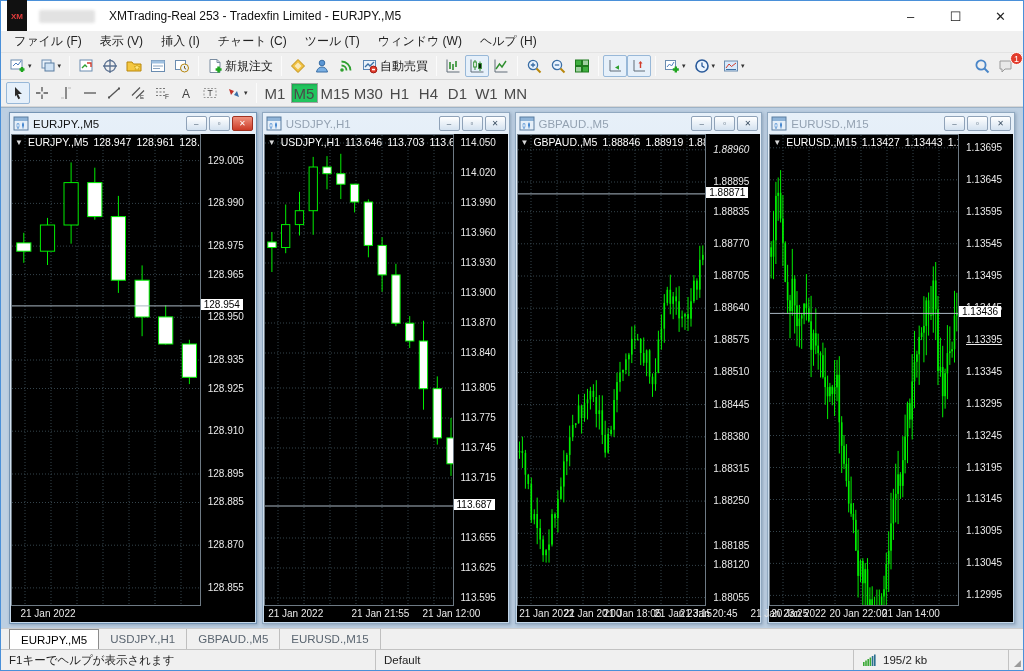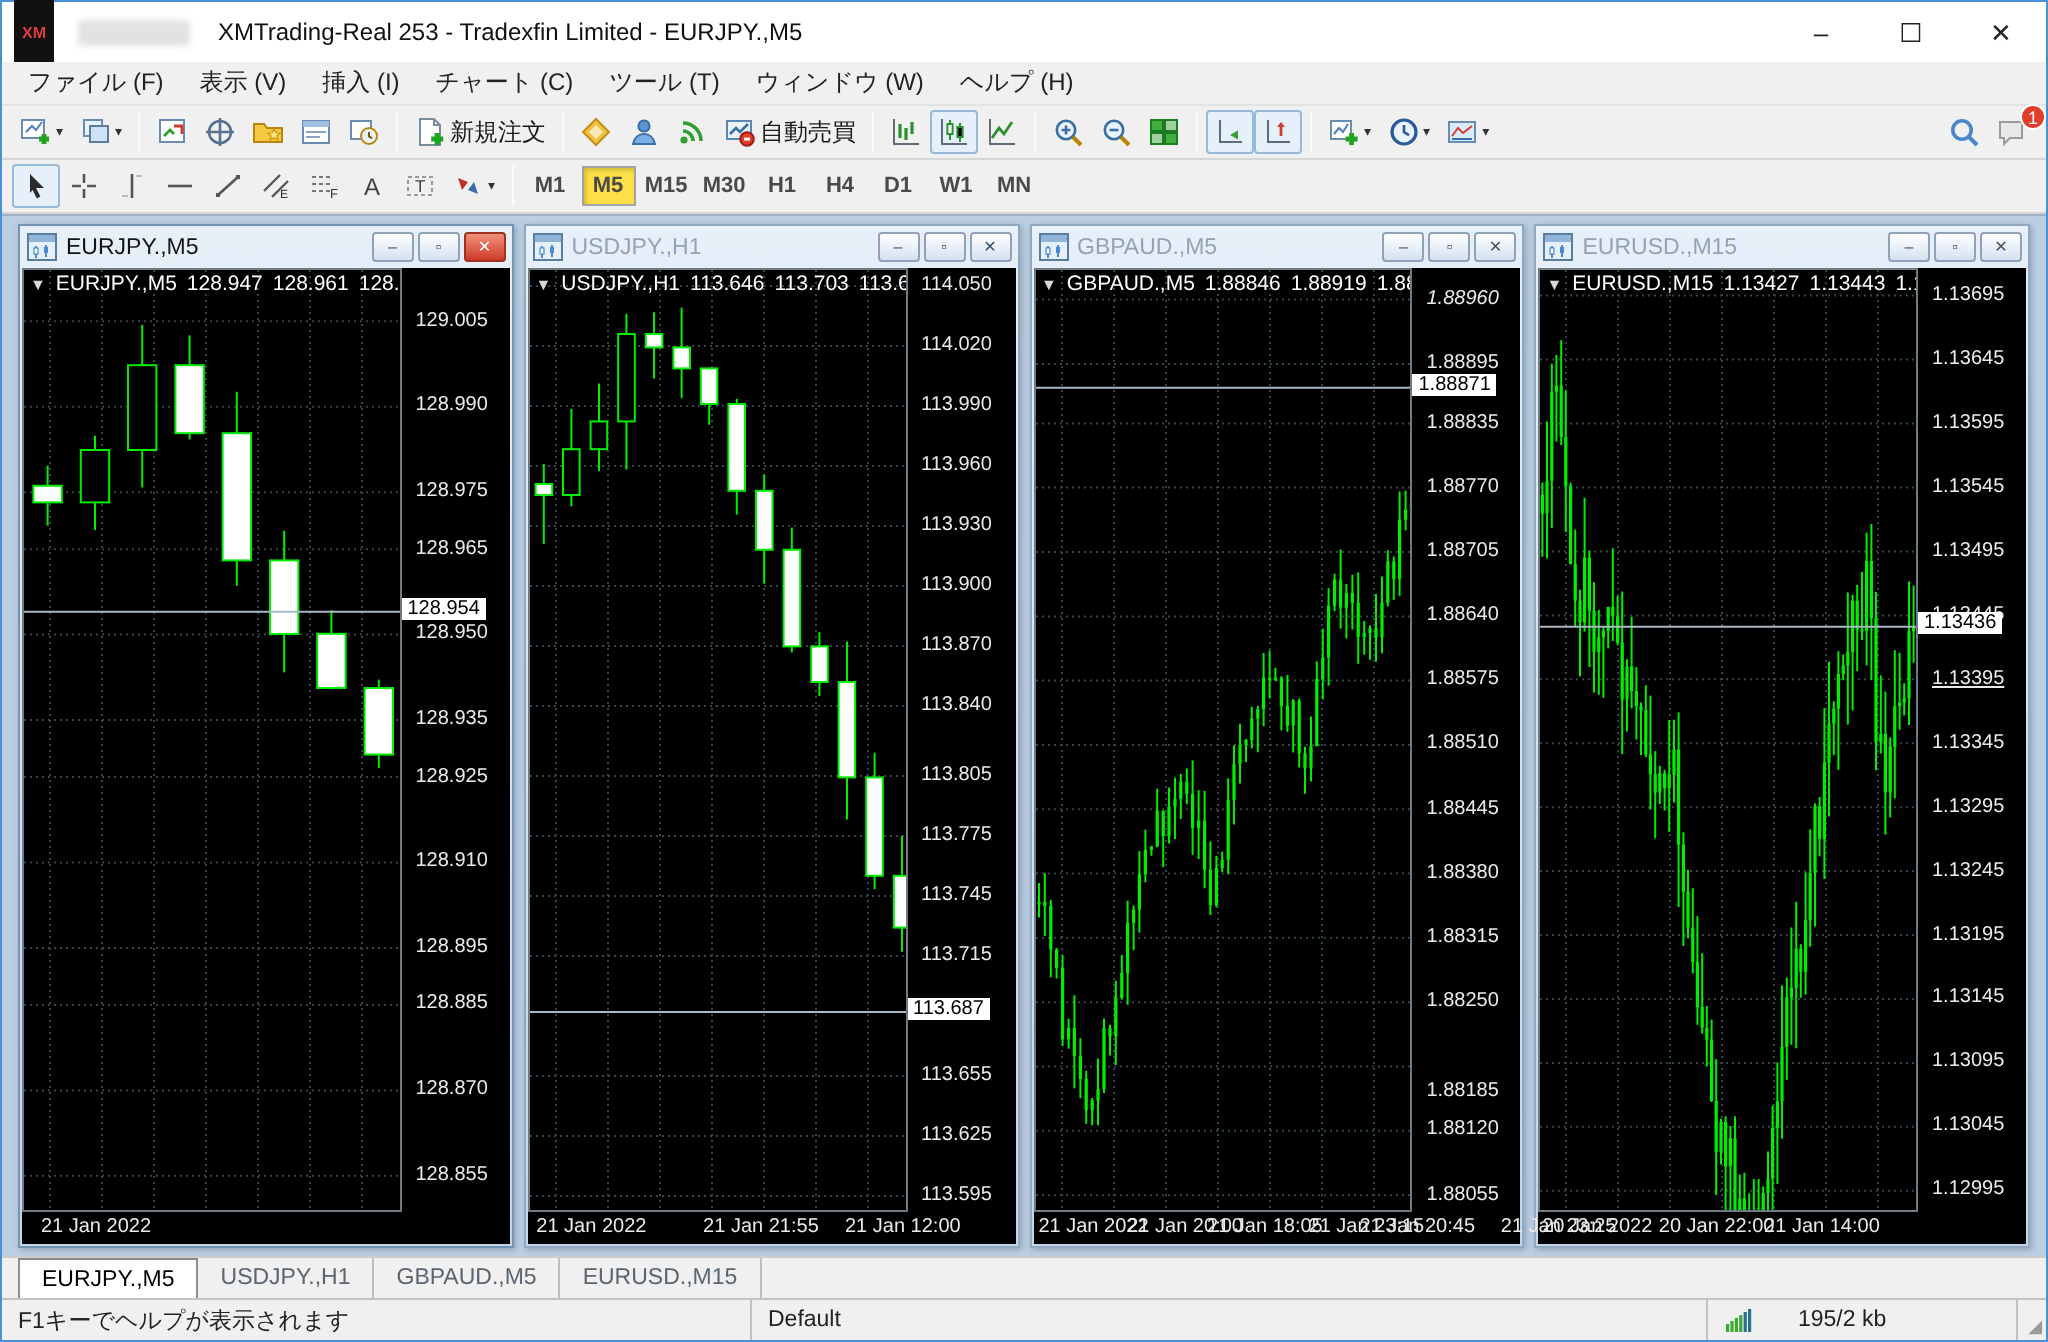--- a/index.html
+++ b/index.html
@@ -20,22 +20,22 @@
   .toolbar{height:27px;background:#f0f0f0;display:flex;align-items:center;padding:0 5px;border-bottom:1px solid #d6d6d6;flex:0 0 auto}
   .tb-sep{width:1px;height:20px;background:#c6c6c6;border-right:1px solid #fbfbfb;margin:0 4px}
   .tb-btn{height:22px;min-width:24px;display:flex;align-items:center;justify-content:center;gap:2px;border:1px solid transparent;border-radius:2px;padding:0 3px}
   .tb-btn.active{background:#e6f0fa;border-color:#98b8d8}
   .tb-btn .lbl{font-size:12px;color:#1a1a1a;white-space:nowrap}
   .caret{font-size:7px;color:#333}
   .icon16{width:16px;height:16px;display:inline-flex}
   .tb-right{margin-left:auto;display:flex;align-items:center}
   .badge-wrap{position:relative}
   .badge{position:absolute;top:-4px;right:-6px;background:#e23c2c;color:#fff;border-radius:8px;min-width:13px;height:13px;font-size:9px;display:flex;align-items:center;justify-content:center;padding:0 3px;border:1px solid #fff}
-  .tf-btn{height:20px;min-width:27px;display:flex;align-items:center;justify-content:center;font-size:11px;font-weight:bold;color:#4a4a4a;border:1px solid transparent;margin:16px 1px}
-  .tf-btn.active{background:#fde047;border-color:#a3a3a3;box-shadow:inset 1px 1px 2px rgba(0,0,0,.18)}
+  .tf-btn{height:20px;min-width:27px;display:flex;align-items:center;justify-content:center;font-size:15px;font-weight:normal;color:#4a4a4a;border:1px solid transparent;margin:16px 1px}
+  .tf-btn.active{background:#22c55e;border-color:#a3a3a3;box-shadow:inset 1px 1px 2px rgba(0,0,0,.18)}
   
   .mdi{flex:1;background:#bccfe2;padding:4px 8px;display:flex;gap:5px;border-top:1px solid #9db2c6;min-height:0}
   .chart-window{flex:1;display:flex;flex-direction:column;border:1px solid #90a8c0;background:linear-gradient(#e7f0f9,#c3d6e8);box-shadow:1px 1px 3px rgba(40,60,90,.3);min-width:0}
   .chart-window.active{border-color:#7494b4}
   .cw-title{height:21px;flex:0 0 auto;display:flex;align-items:center;gap:4px;padding:0 3px}
   .cw-title .t{font-size:11.5px;color:#94a2b2;white-space:nowrap;overflow:hidden}
   .chart-window.active .cw-title .t{color:#141414}
   .cw-btns{margin-left:auto;display:flex;gap:2px}
   .cw-btn{width:21px;height:15px;border:1px solid #8fa2b8;border-radius:2px;background:linear-gradient(#ffffff,#d4e2f0);display:flex;align-items:center;justify-content:center;font-size:8px;color:#3c5064;line-height:1}
   .chart-window.active .cw-close{background:linear-gradient(#f0907c,#cc3c28);border-color:#a03020;color:#fff}
@@ -52,21 +52,21 @@
   .time-label{position:absolute;top:2px;white-space:nowrap}
   
   .tabbar{height:21px;background:#f0f0f0;border-top:1px solid #cccccc;display:flex;align-items:flex-end;padding-left:8px;flex:0 0 auto}
   .tab{height:20px;padding:0 11px;display:flex;align-items:center;font-size:11.5px;color:#5a6570;border-right:1px solid #bfbfbf}
   .tab.active{background:#fff;border:1px solid #8c8c8c;border-bottom:none;color:#000}
   
   .statusbar{height:21px;background:#f0f0f0;border-top:1px solid #c2c2c2;display:flex;align-items:stretch;font-size:11.5px;flex:0 0 auto}
   .sb-cell{display:flex;align-items:center;padding:0 8px;border-right:1px solid #c2c2c2}
   .sb-help{flex:0 0 375px}
   .sb-profile{flex:0 0 478px}
-  .sb-traffic{flex:1;gap:21px}
+  .sb-traffic{flex:1;gap:5px}
   .grip{width:14px;display:flex;align-items:flex-end;justify-content:flex-end;padding:2px;color:#9a9a9a;font-size:9px}
 </style>
 </head>
 <body>
 
 <div class="app">
 
   <div class="titlebar">
     <div class="logo">XM</div>
     <div class="redact"></div>

